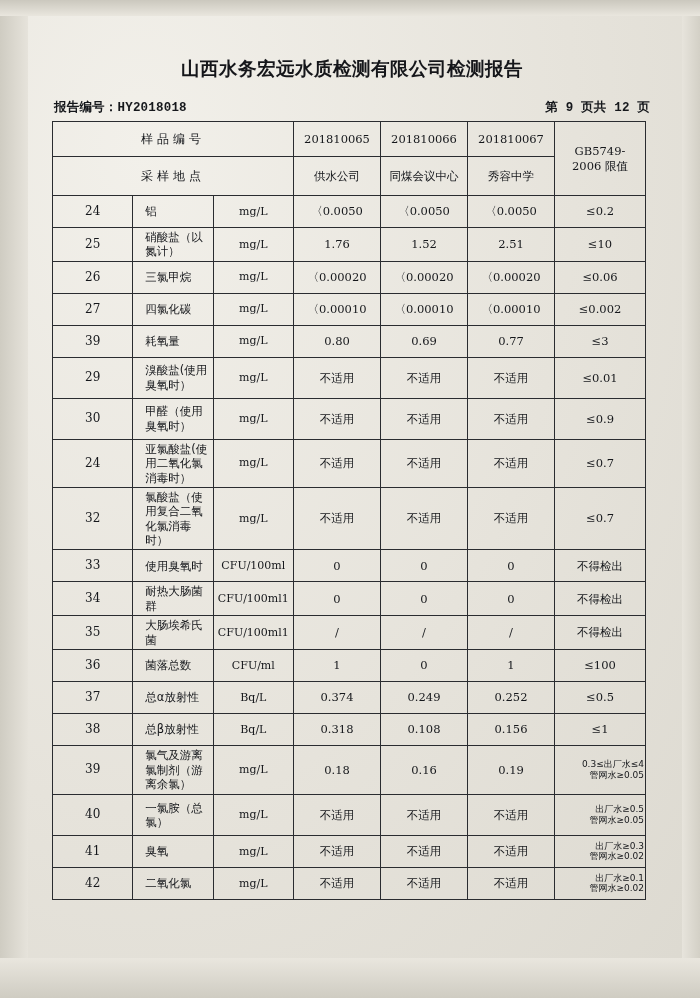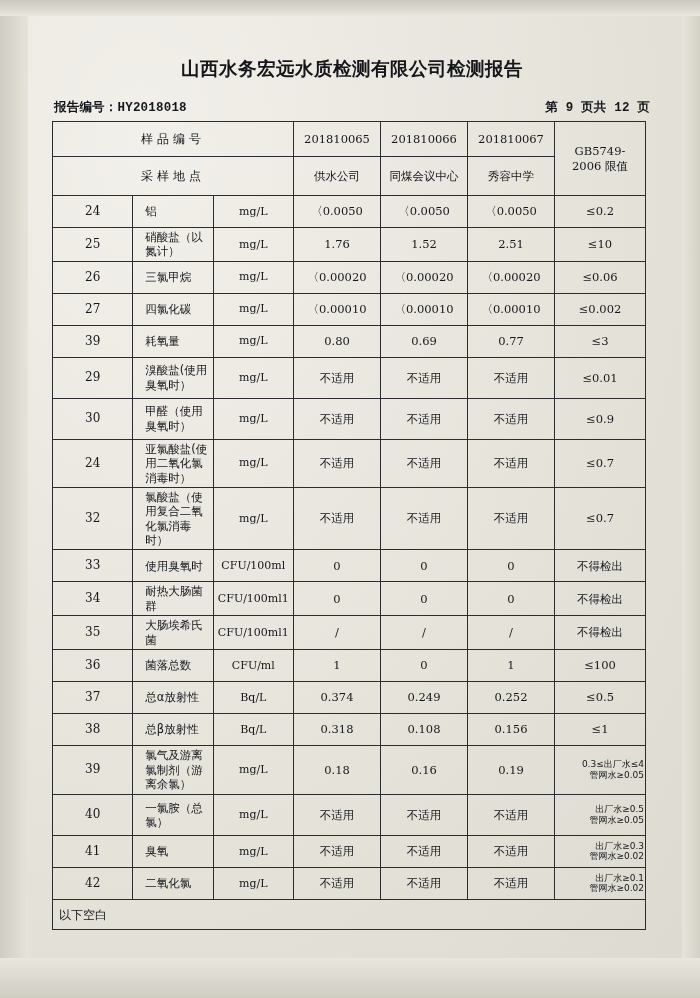--- a/index.html
+++ b/index.html
@@ -385,17 +385,16 @@
             <td class="val">不适用</td>
             <td class="val">不适用</td>
             <td class="limit small">
               <span class="two-line">出厂水≥0.1</span>
               <span class="two-line">管网水≥0.02</span>
             </td>
           </tr>
         </tbody>
     </table>
 
-    <div class="footer-note">以下空白</div>
   </div>
 
   <div class="ghost-left"></div>
 </div>
 
 </body></html>

